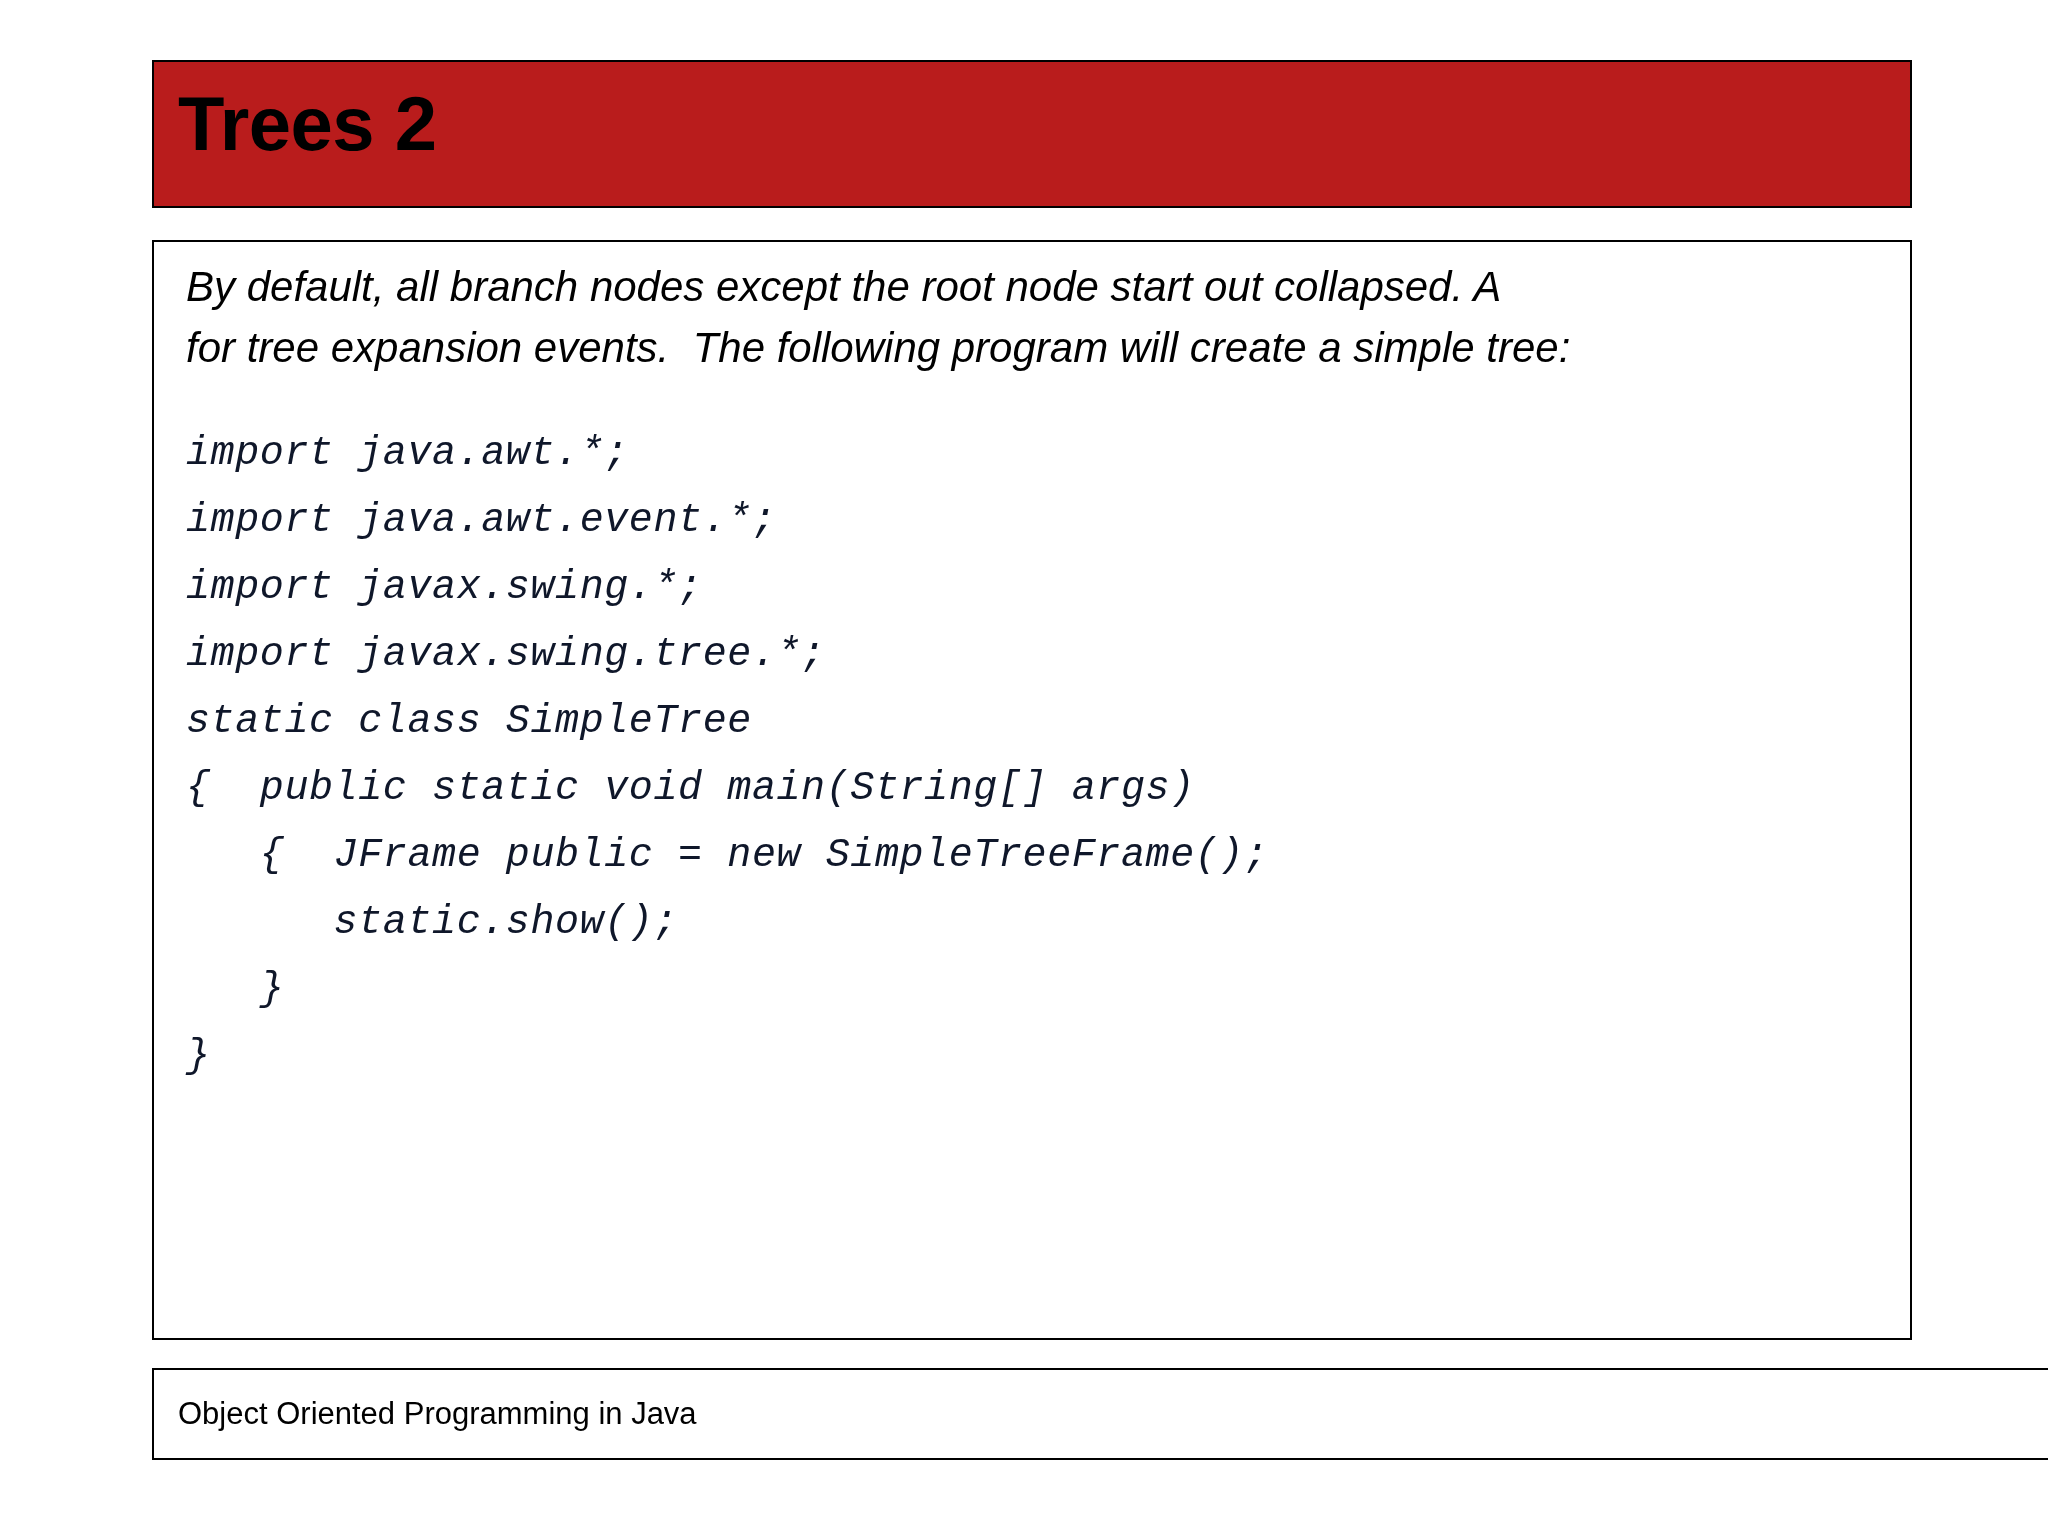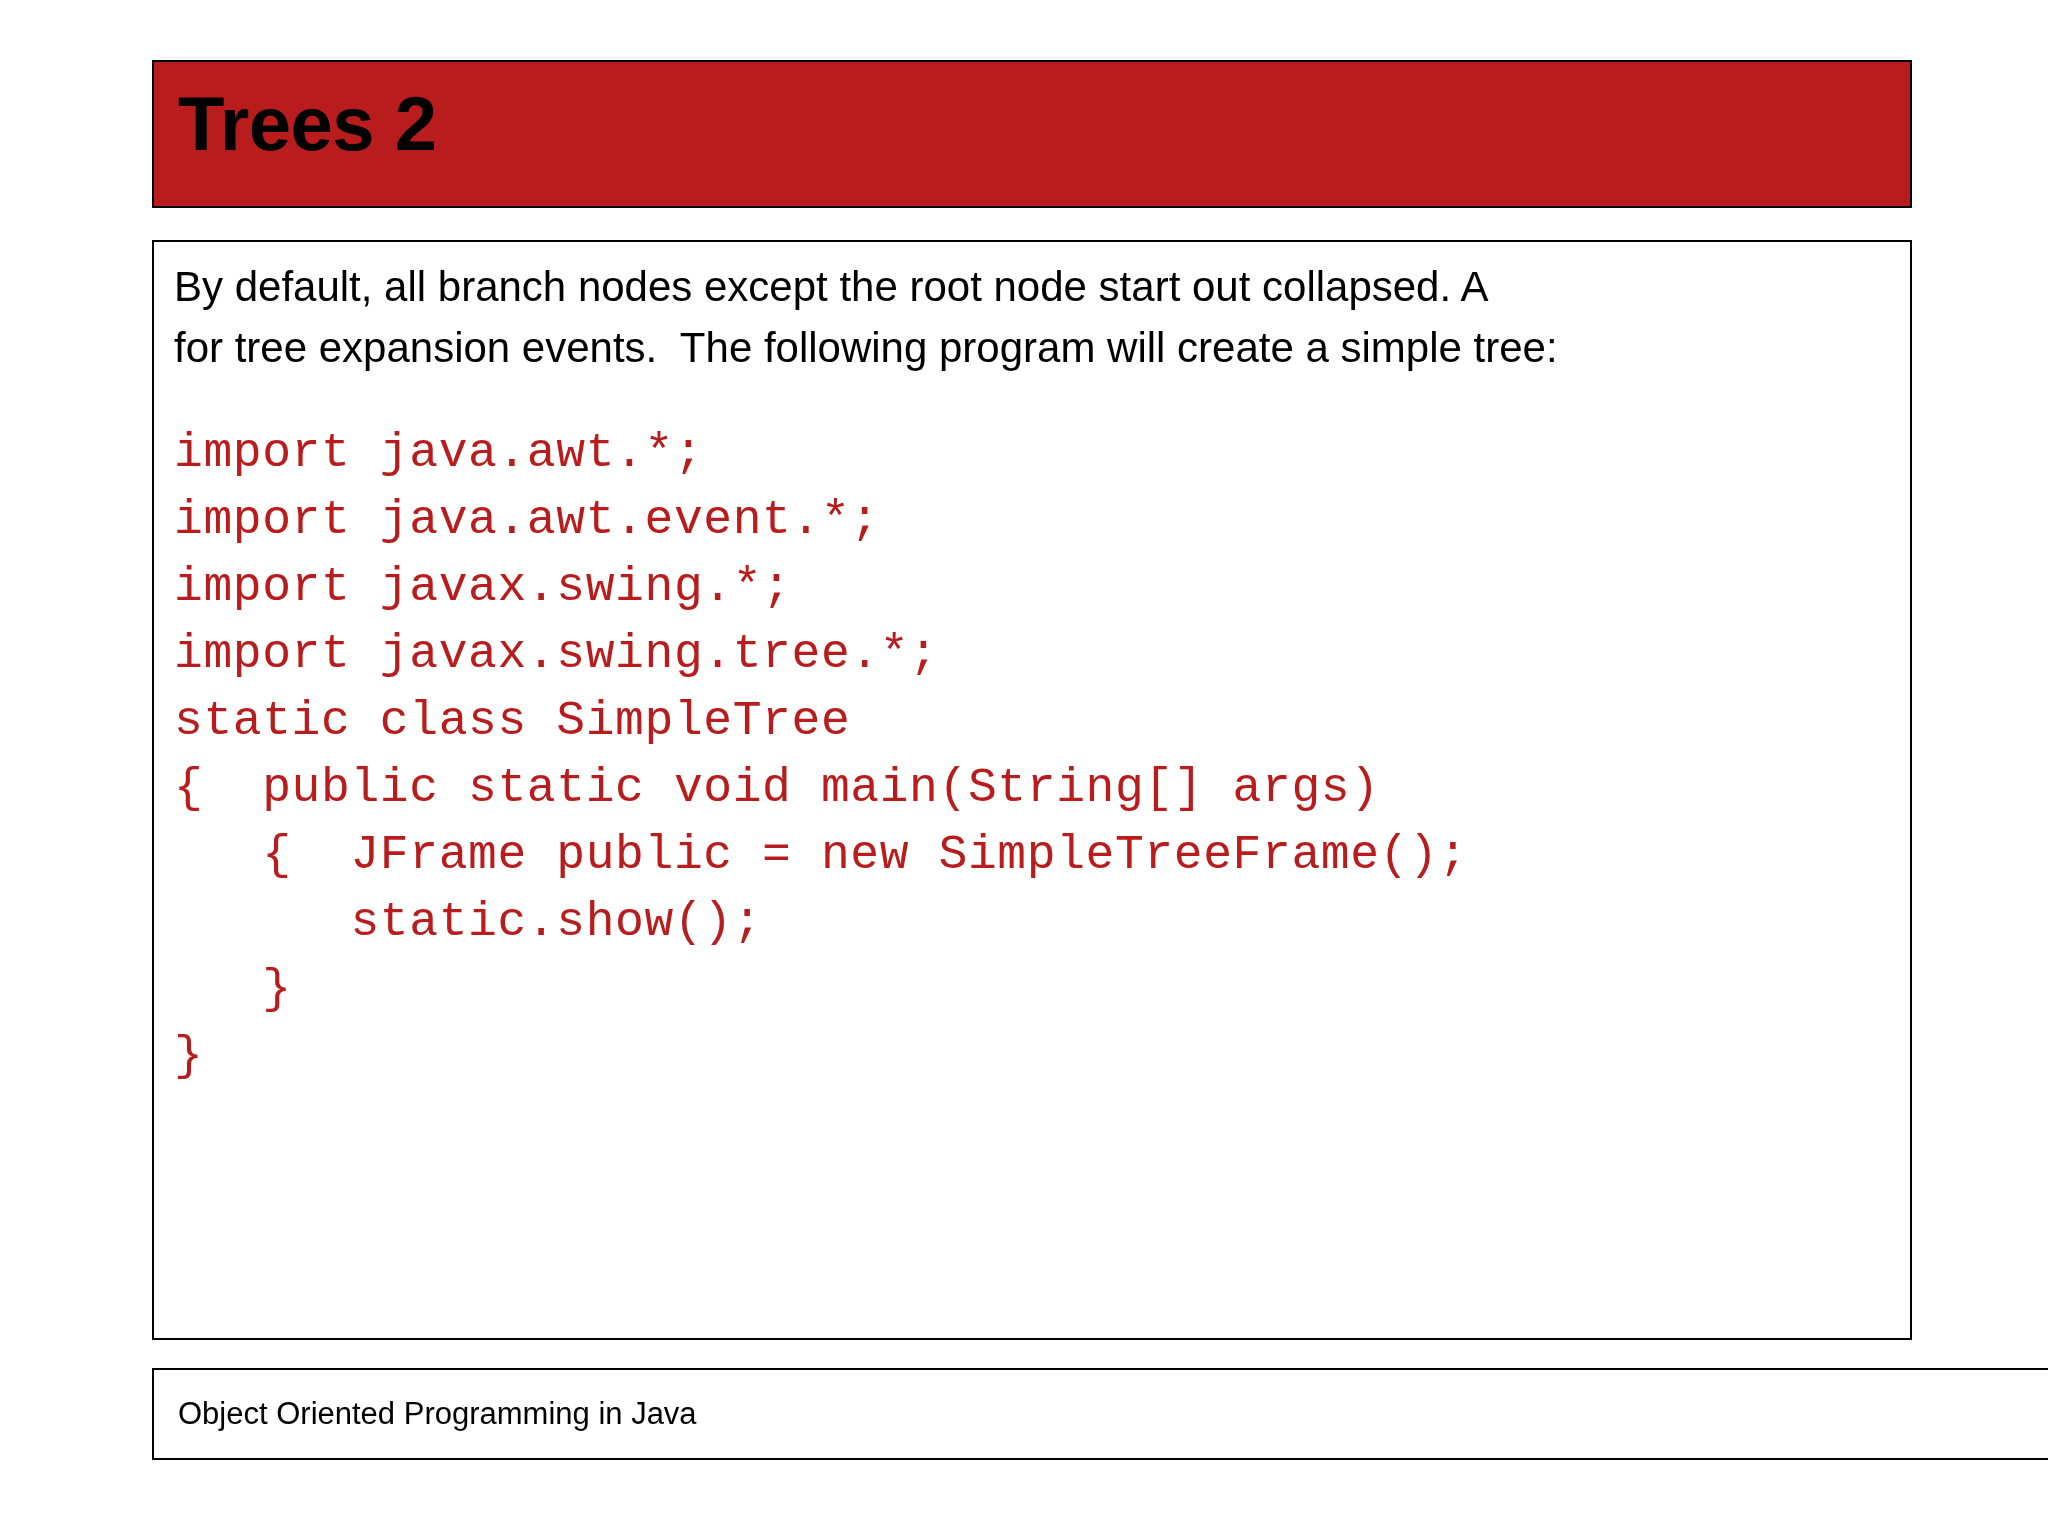--- a/index.html
+++ b/index.html
@@ -52,42 +52,43 @@
     left: 152px;
     top: 240px;
     width: 1760px;
     height: 1100px;
     border: 2px solid #000000;
     box-sizing: border-box;
     background: #ffffff;
   }
   .body-inner {
     position: absolute;
-    left: 20px;
+    left: 32px;
     top: 14px;
     right: 14px;
+    font-style: italic;
   }
   .para {
     font-size: 42px;
     line-height: 61px;
     font-family: "Liberation Sans", sans-serif;
     color: #000000;
     margin: 0;
     padding: 0;
     width: 1700px;
   }
   .para-line {
     white-space: pre;
   }
   .code-block {
     margin-top: 42px;
     font-family: "Liberation Mono", monospace;
-    font-size: 48px;
+    font-size: 40px;
     line-height: 67px;
-    color: #b91c1c;
+    color: #0f172a;
   }
   .code-line {
     white-space: pre;
     letter-spacing: 0.6px;
   }
 
   
   .footer-box {
     position: absolute;
     left: 152px;

